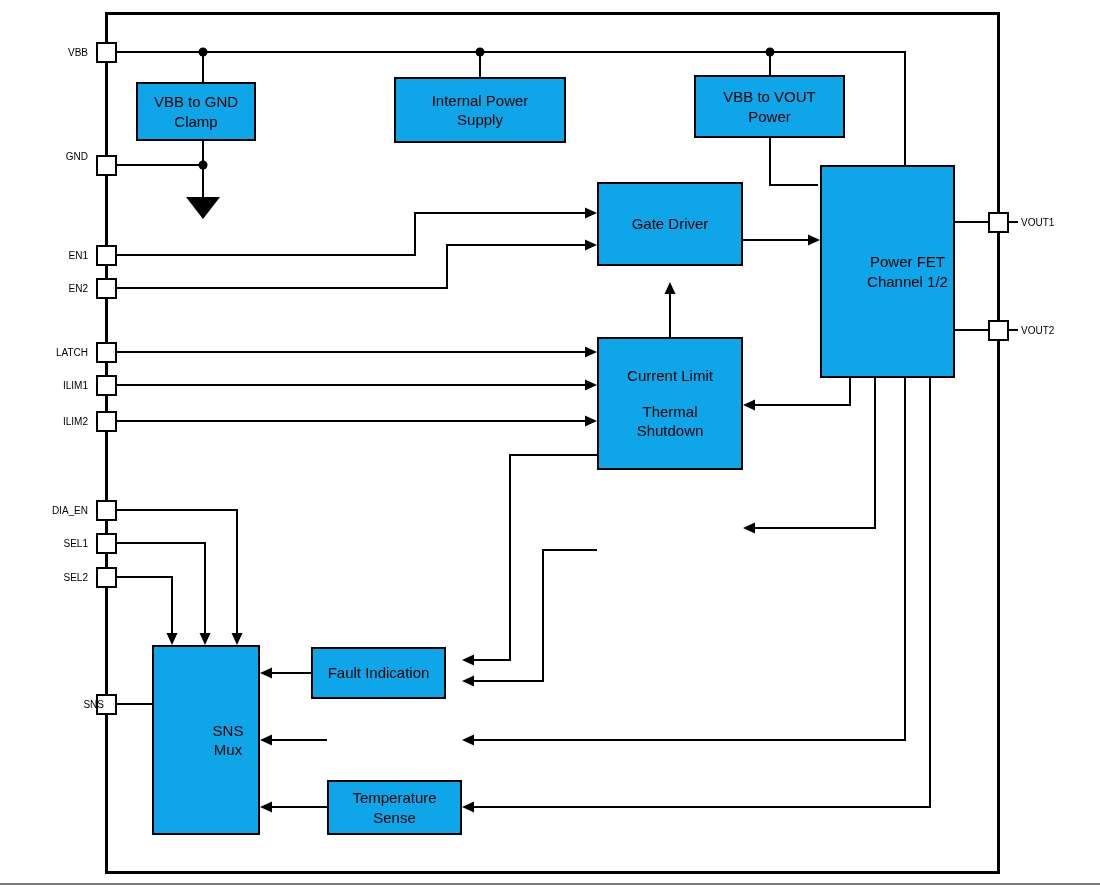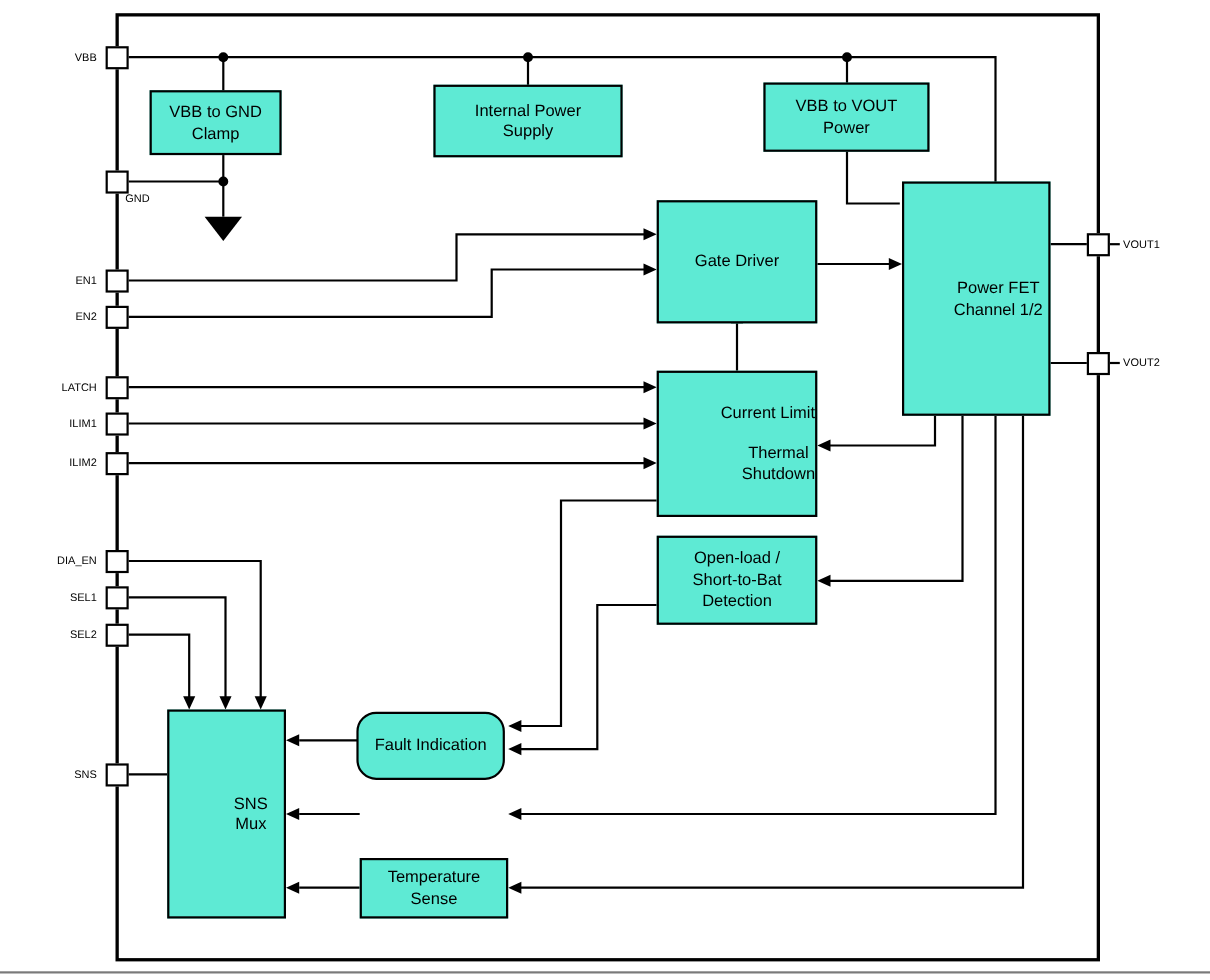--- a/index.html
+++ b/index.html
@@ -3,21 +3,21 @@
 <meta charset="utf-8">
 <style>
   html,body { margin:0; padding:0; background:#ffffff; }
   body { font-family:"Liberation Sans", sans-serif; color:#000; }
   .canvas { position:relative; width:1100px; height:891px; background:#fff; overflow:hidden; }
   .chip { position:absolute; left:105px; top:12px; width:895px; height:862px;
           border:3px solid #000; box-sizing:border-box; z-index:1; background:transparent; }
   svg.wires { position:absolute; left:0; top:0; width:1100px; height:891px; z-index:2; }
   svg.wires path { stroke:#000; stroke-width:2; fill:none; }
   svg.wires polygon, svg.wires circle { fill:#000; stroke:none; }
-  .block { position:absolute; background:#5eead4; border:2.5px solid #000; box-sizing:border-box;
+  .block { position:absolute; background:#0ea5e9; border:2.5px solid #000; box-sizing:border-box;
            display:flex; flex-direction:column; align-items:center; justify-content:center;
            text-align:center; z-index:3; font-size:15px; line-height:1.3; }
   .block .lbl { white-space:pre-line; }
   .block.dual { gap:16px; }
   .pin { position:absolute; width:21px; height:21px; background:#fff; border:2.5px solid #000;
          box-sizing:border-box; z-index:4; }
   .pin-lbl { position:absolute; font-size:10px; line-height:21px; z-index:4; white-space:nowrap; }
   .pin-lbl.l { left:0; width:88px; text-align:right; }
   .pin-lbl.r { left:1021px; text-align:left; }
   .page-rule { position:absolute; left:0; top:883px; width:1100px; height:2px; background:#7a7a7a; z-index:0; }
@@ -159,46 +159,41 @@
   <div class="block" style="left:394px; top:77px; width:172px; height:66px;">
     <span class="lbl">Internal Power
 Supply</span>
   </div>
 
   <div class="block" style="left:694px; top:75px; width:151px; height:63px;">
     <span class="lbl">VBB to VOUT
 Power</span>
   </div>
 
-  <div class="block" style="left:597px; top:182px; width:146px; height:112px;">
+  <div class="block" style="left:597px; top:182px; width:146px; height:84px;">
     <span class="lbl">Gate Driver</span>
   </div>
 
   <div class="block" style="left:820px; top:165px; width:135px; height:213px;padding-left:40px;">
     <span class="lbl">Power FET
 Channel 1/2</span>
   </div>
 
-  <div class="block dual" style="left:597px; top:337px; width:146px; height:133px;align-items:flex-end;">
+  <div class="block dual" style="left:597px; top:337px; width:146px; height:133px;">
     <span class="lbl">Current Limit</span>
     <span class="lbl">Thermal
 Shutdown</span>
   </div>
 
-  <div class="block" style="left:597px; top:487px; width:146px; height:81px;">
-    <span class="lbl">Open-load /
-Short-to-Bat
-Detection</span>
-  </div>
 
   <div class="block" style="left:152px; top:645px; width:108px; height:190px;padding-left:44px;">
     <span class="lbl">SNS Mux</span>
   </div>
 
-  <div class="block" style="left:324px; top:647px; width:135px; height:62px;border-radius:18px;">
+  <div class="block" style="left:311px; top:647px; width:135px; height:52px;">
     <span class="lbl">Fault Indication</span>
   </div>
 
 
   <div class="block" style="left:327px; top:780px; width:135px; height:55px;">
     <span class="lbl">Temperature
 Sense</span>
   </div>
 
   <div class="pin" style="left:96px; top:41.5px;"></div>
@@ -210,27 +205,27 @@
   <div class="pin" style="left:96px; top:410.5px;"></div>
   <div class="pin" style="left:96px; top:499.5px;"></div>
   <div class="pin" style="left:96px; top:532.5px;"></div>
   <div class="pin" style="left:96px; top:566.5px;"></div>
   <div class="pin" style="left:96px; top:693.5px;"></div>
 
   <div class="pin" style="left:988px; top:211.5px;"></div>
   <div class="pin" style="left:988px; top:319.5px;"></div>
 
   <div class="pin-lbl l" style="top:41.5px;">VBB</div>
-  <div class="pin-lbl l" style="top:171px;margin-left:48px;">GND</div>
+  <div class="pin-lbl l" style="top:146px;">GND</div>
   <div class="pin-lbl l" style="top:244.5px;">EN1</div>
   <div class="pin-lbl l" style="top:277.5px;">EN2</div>
   <div class="pin-lbl l" style="top:341.5px;">LATCH</div>
   <div class="pin-lbl l" style="top:374.5px;">ILIM1</div>
   <div class="pin-lbl l" style="top:410.5px;">ILIM2</div>
   <div class="pin-lbl l" style="top:499.5px;">DIA_EN</div>
   <div class="pin-lbl l" style="top:532.5px;">SEL1</div>
   <div class="pin-lbl l" style="top:566.5px;">SEL2</div>
-  <div class="pin-lbl l" style="top:693.5px;">SNS</div>
+  <div class="pin-lbl l" style="top:693.5px;padding-left:16px;">SNS</div>
 
   <div class="pin-lbl r" style="top:211.5px;">VOUT1</div>
   <div class="pin-lbl r" style="top:319.5px;">VOUT2</div>
 
 </div>
 
 </body></html>

